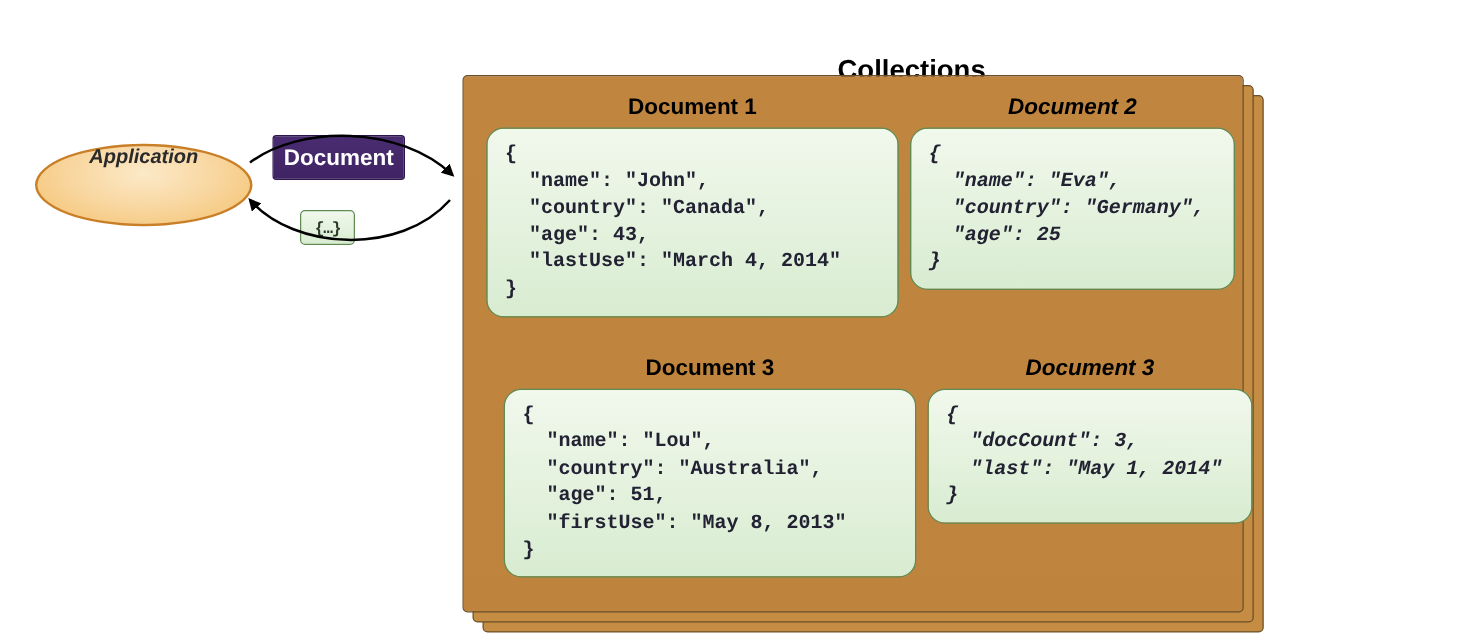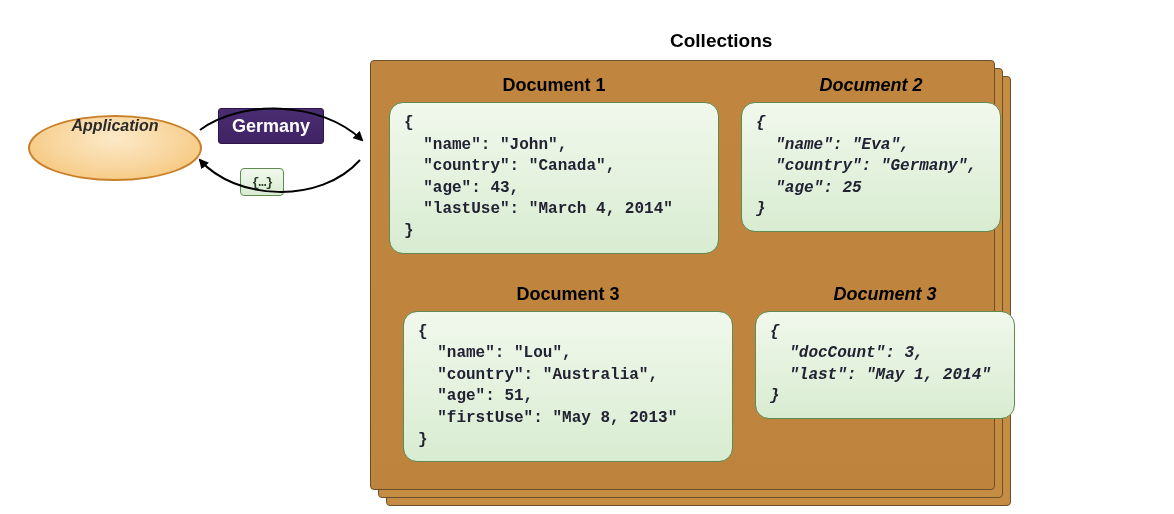--- a/index.html
+++ b/index.html
@@ -7,24 +7,24 @@
     padding: 0;
     width: 1174px;
     height: 514px;
     background: #ffffff;
     font-family: Verdana, Geneva, sans-serif;
     position: relative;
     overflow: hidden;
   }
   .collections-title {
     position: absolute;
-    top: 30px;
+    top: 43px;
     left: 670px;
     font-weight: bold;
-    font-size: 19px;
+    font-size: 22px;
     color: #000;
   }
   .stack {
     position: absolute;
     top: 60px;
     left: 370px;
     width: 625px;
     height: 430px;
   }
   .layer {
@@ -35,21 +35,21 @@
     box-sizing: border-box;
   }
   .layer.back3 { top: 16px; left: 16px; background: #c48d43; border: 1px solid #6a4f28; }
   .layer.back2 { top: 8px; left: 8px; background: #c48d43; border: 1px solid #6a4f28; }
   .layer.front {
     top: 0; left: 0;
     background: linear-gradient(#c08640, #be833d);
     border: 1px solid #6a4f28;
     padding: 14px 18px 18px 18px;
   }
-  .row { display: flex; gap: 22px; }
+  .row { display: flex; gap: 9px; }
   .docwrap { display: flex; flex-direction: column; align-items: center; }
   .doctitle {
     font-weight: bold;
     font-size: 18px;
     color: #000;
     margin-bottom: 6px;
   }
   .docbox {
     background: linear-gradient(#f1f8ec, #d8ecd1);
     border: 1px solid #5f8b53;
@@ -182,21 +182,21 @@
     </div>
 
   </div>
 </div>
 
 <div class="app-ellipse">
   <span>Application</span>
 </div>
 
 <div class="request-box">
-  <span>Germany</span>
+  <span>Document</span>
 </div>
 
 <div class="response-chip">
   <span>{…}</span>
 </div>
 
 <svg class="arrows">
   <defs>
     <marker id="ah" markerWidth="10" markerHeight="10" refX="8" refY="5" orient="auto" markerUnits="userSpaceOnUse">
       <path d="M0,0 L10,5 L0,10 Z" fill="#000"></path>

